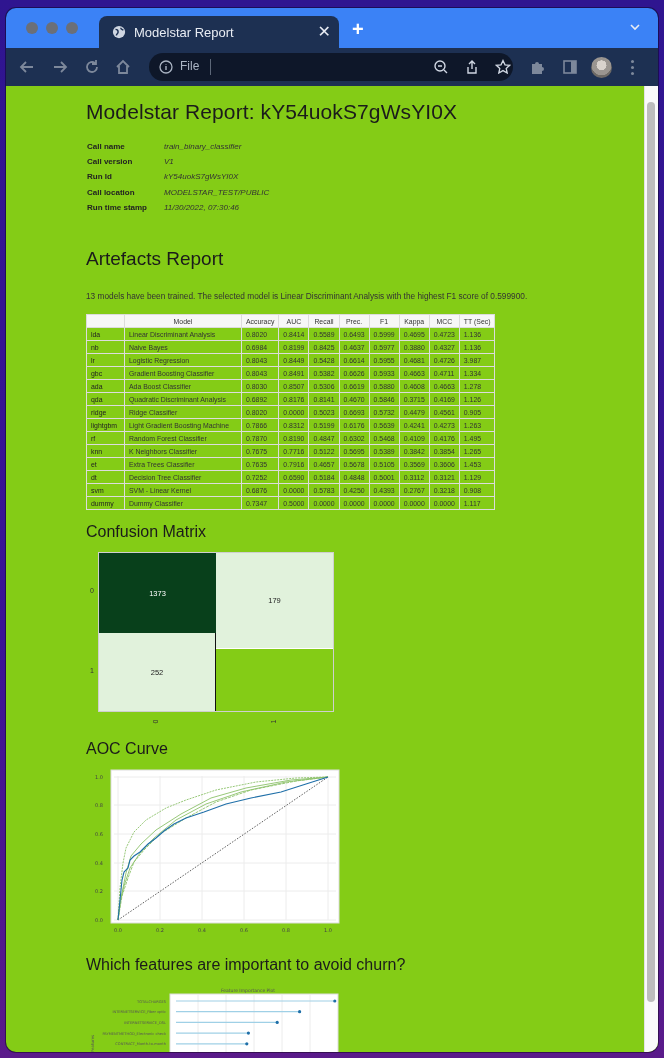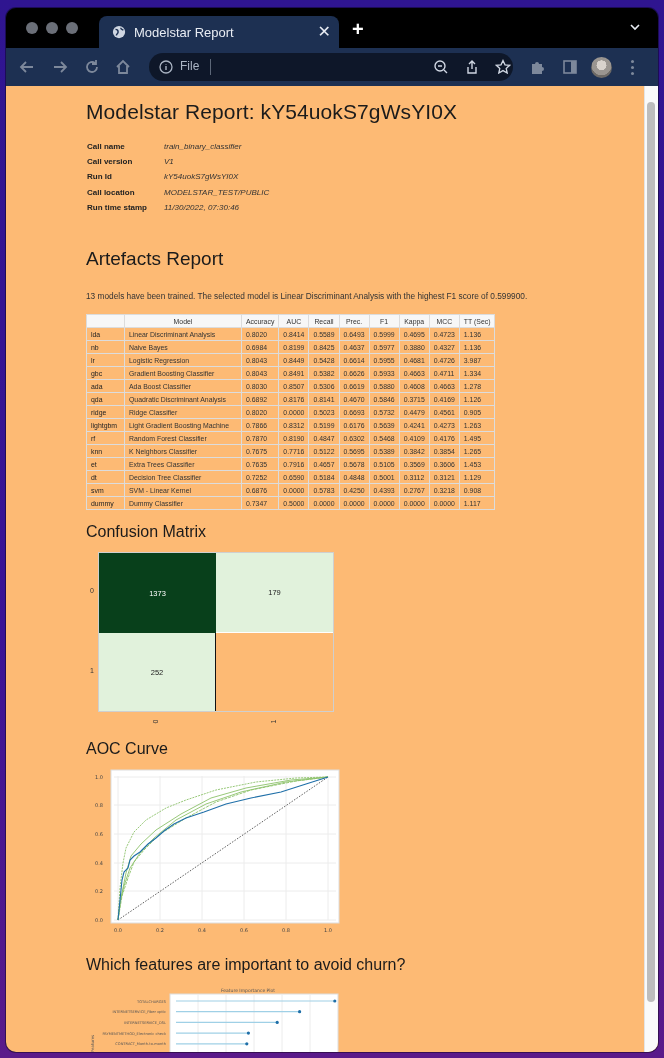--- a/index.html
+++ b/index.html
@@ -7,21 +7,21 @@
   body {
     background: linear-gradient(180deg, #2f1590 0%, #3a1396 60%, #5a1a8a 100%);
     font-family: "Liberation Sans", sans-serif;
     position: relative;
   }
   .window {
     position: absolute; left: 6px; top: 8px; width: 652px; height: 1044px;
     border-radius: 10px; overflow: hidden; background: #0f1a2e;
     box-shadow: 0 0 0 1px rgba(0,0,0,0.4);
   }
-  .tabbar { position: absolute; left: 0; top: 0; width: 100%; height: 40px; background: #000000; }
+  .tabbar { position: absolute; left: 0; top: 0; width: 100%; height: 40px; background: #3b82f6; }
   .traffic { position: absolute; top: 14px; width: 12px; height: 12px; border-radius: 50%; background: #6b6f78; }
   .tab {
     position: absolute; left: 93px; top: 8px; width: 240px; height: 40px;
     background: #1d3052; border-radius: 8px 8px 0 0;
   }
   .tab-globe { position: absolute; left: 13px; top: 9px; width: 14px; height: 14px; }
   .tab-title { position: absolute; left: 35px; top: 9px; color: #e8ecf3; font-size: 13px; }
   .tab-close { position: absolute; right: 8px; top: 6px; color: #e8ecf3; font-size: 16px; }
   .newtab { position: absolute; left: 346px; top: 11px; color: #fff; font-size: 20px; font-weight: bold; line-height: 20px; }
   .tabmenu { position: absolute; right: 18px; top: 14px; width: 10px; height: 10px; }
@@ -37,21 +37,21 @@
   .omni-url { position: absolute; left: 71px; top: 5px; color: #f1f4f8; font-size: 15px; white-space: nowrap; }
   .omni-icon { position: absolute; top: 6px; width: 16px; height: 16px; }
   .ext-icon { position: absolute; top: 11px; width: 16px; height: 16px; }
   .avatar {
     position: absolute; left: 585px; top: 9px; width: 21px; height: 21px; border-radius: 50%;
     background: radial-gradient(circle at 50% 40%, #d8d2cc 0 30%, #9a9590 31% 60%, #6e6a66 61%);
   }
   .kebab { position: absolute; left: 625px; top: 12px; width: 4px; height: 16px; }
   .kebab i { display: block; width: 3px; height: 3px; border-radius: 50%; background: #7d889b; margin-bottom: 3px; }
 
-  .viewport { position: absolute; left: 0; top: 78px; width: 652px; height: 966px; background: #fdba74; overflow: hidden; }
+  .viewport { position: absolute; left: 0; top: 78px; width: 652px; height: 966px; background: #84cc16; overflow: hidden; }
   .scrolltrack { position: absolute; right: 0; top: 0; width: 14px; height: 100%; background: #fafafa; border-left: 1px solid #e4e4e4; }
   .scrollthumb { position: absolute; right: 3px; top: 16px; width: 8px; height: 900px; background: #bdbdbd; border-radius: 4px; }
 
   .content { position: absolute; left: 80px; top: 0; width: 540px; color: #1b1b1b; }
   h1.title { position: absolute; top: 14px; left: 0; font-size: 21px; font-weight: normal; letter-spacing: 0.1px; white-space: nowrap; }
   .meta { position: absolute; top: 56px; left: 1px; font-size: 8px; }
   .meta-row { height: 15.2px; display: flex; }
   .meta-key { width: 77px; font-weight: bold; color: #222; }
   .meta-val { font-style: italic; color: #333; }
   h2.section { position: absolute; left: 0; font-size: 19px; font-weight: normal; white-space: nowrap; }
@@ -357,21 +357,21 @@
               <td class="num">0.0000</td>
               <td class="num">1.117</td>
             </tr>
           </tbody>
       </table>
 
       <h3 class="sub" style="top:437px">Confusion Matrix</h3>
       <div class="cm">
         <div class="cm-grid">
           <div class="cm-cell" id="cm00" style="left: 0px; top: 0px; width: 117px; height: 80px; color: rgb(255, 255, 255); background: rgb(8, 64, 27);">1373</div>
-          <div class="cm-cell" id="cm01" style="left: 117px; top: 0px; width: 117px; height: 80px; color: rgb(34, 34, 34); border-bottom: 1px solid rgb(255, 255, 255); background: rgb(225, 242, 220);">179</div>
+          <div class="cm-cell" id="cm01" style="left: 117px; top: 0px; width: 117px; height: 96px; color: rgb(34, 34, 34); border-bottom: 1px solid rgb(255, 255, 255); background: rgb(225, 242, 220);">179</div>
           <div class="cm-cell" id="cm10" style="left: 0px; top: 80px; width: 117px; height: 78px; color: rgb(34, 34, 34); border-right: 1px solid rgb(17, 17, 17); background: rgb(225, 242, 220);">252</div>
         </div>
         <span class="cm-ylab" style="top:35px">0</span>
         <span class="cm-ylab" style="top:115px">1</span>
         <span class="cm-xlab" style="left:68px">0</span>
         <span class="cm-xlab" style="left:186px">1</span>
       </div>
 
       <h3 class="sub" style="top:654px">AOC Curve</h3>
       <div class="roc">

